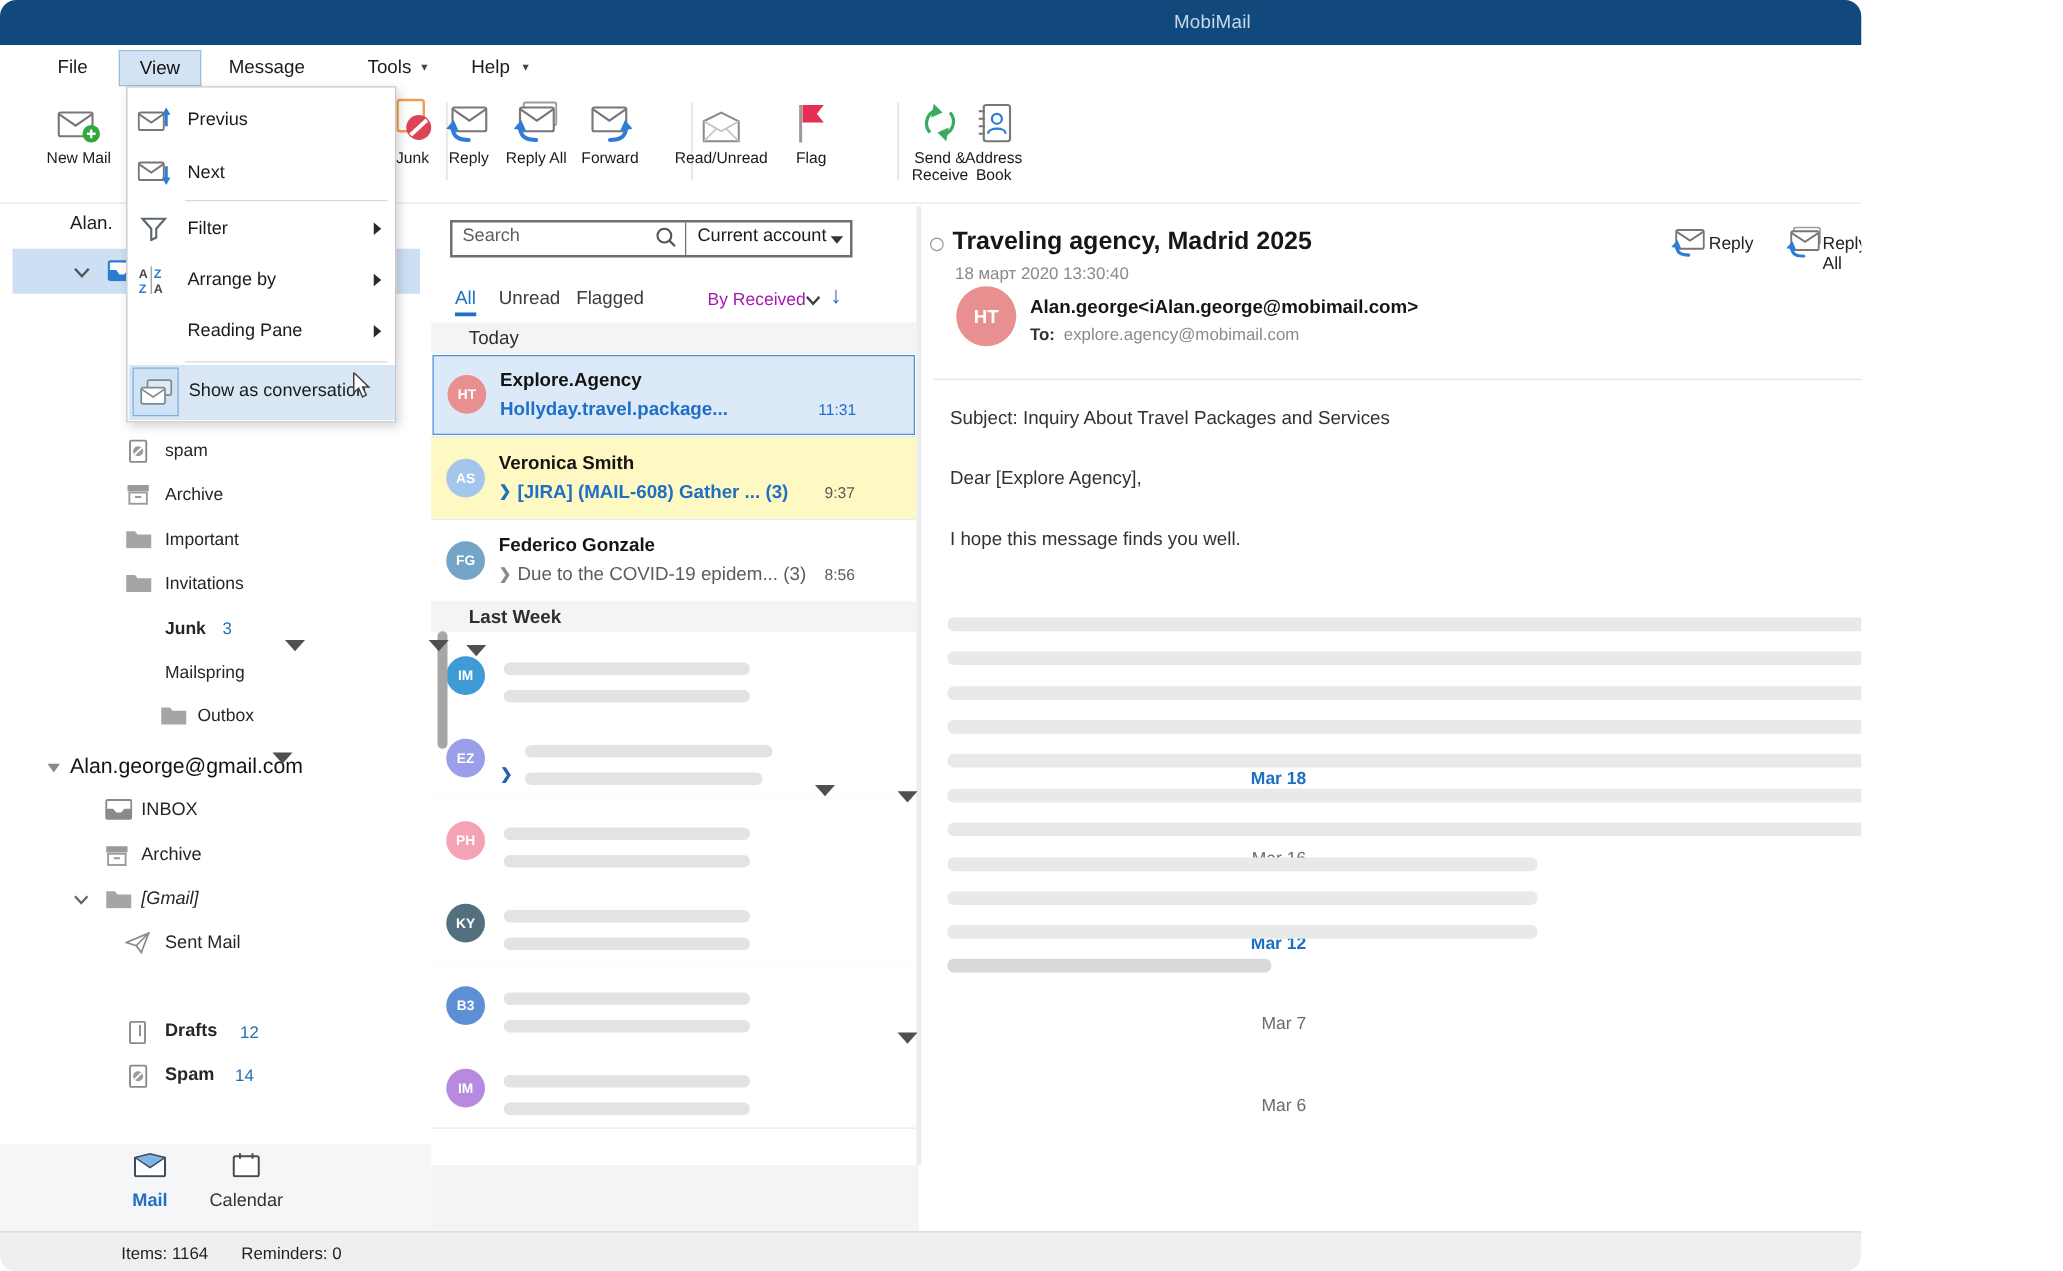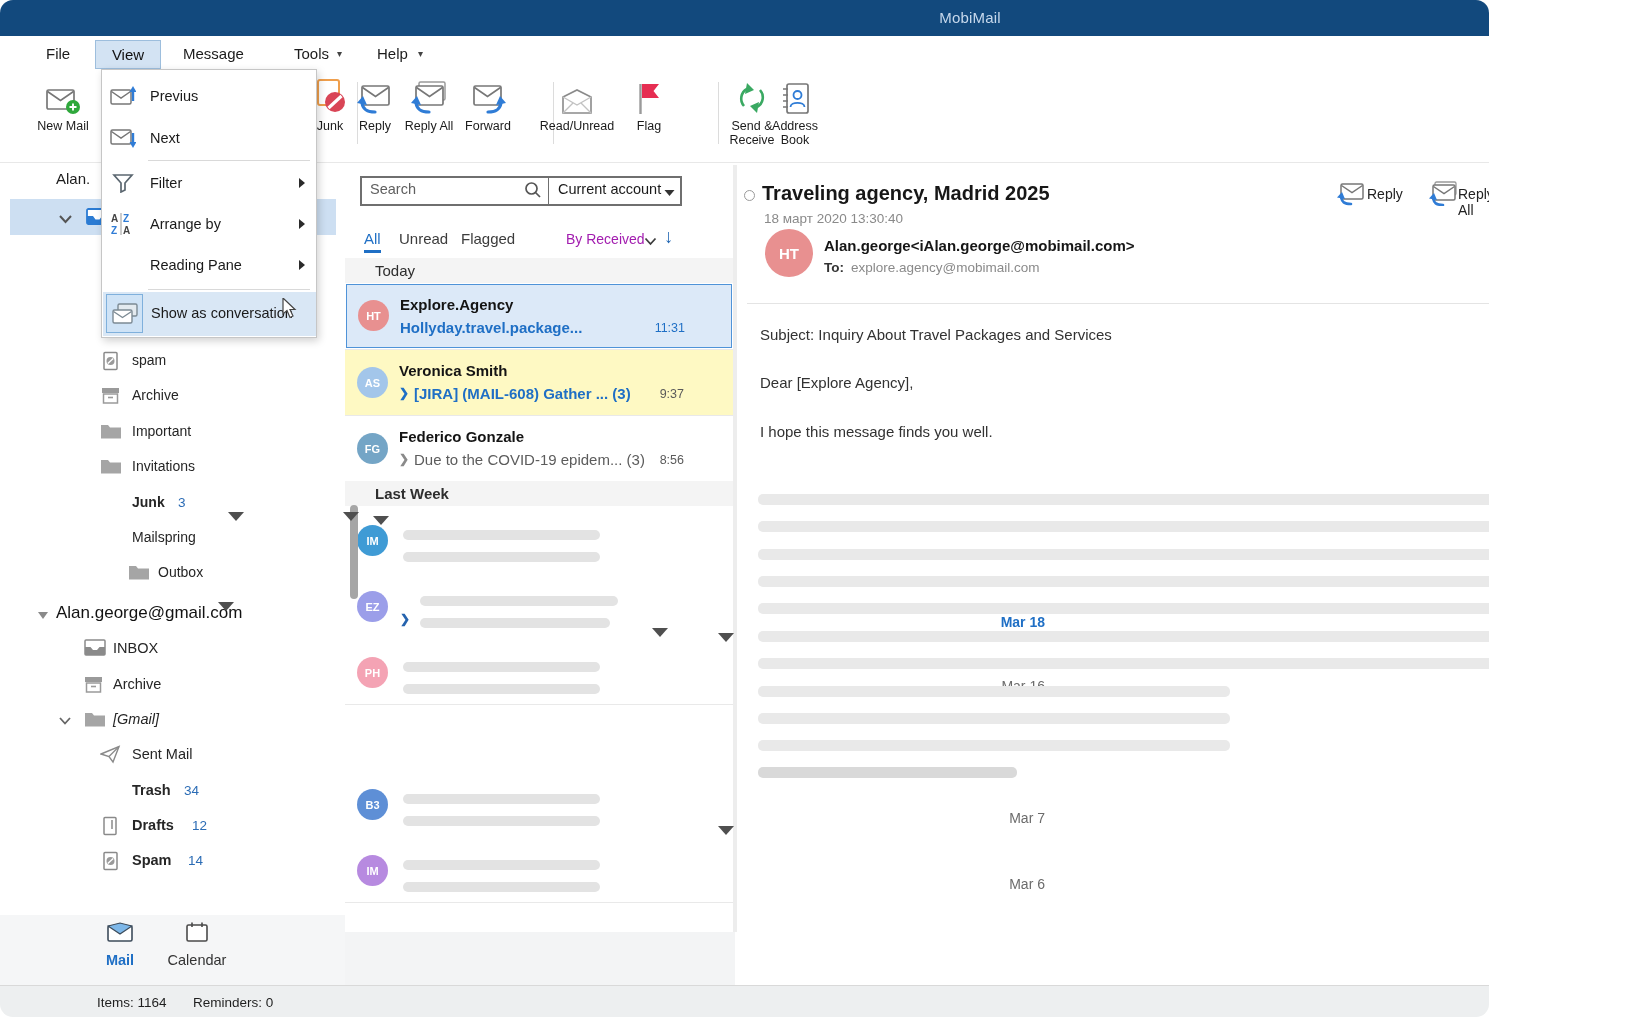--- a/index.html
+++ b/index.html
@@ -281,24 +281,20 @@
         </svg></span>
     <span class="lbl ital" style="left:113px;font-size:14.5px;">[Gmail]</span>
   </div>
   <div class="siderow" style="top:742px;">
     <span class="abs" style="left:100px;top:3px;"><svg width="21" height="19" viewBox="0 0 21 19">
           <polygon points="1,9 19,1.5 13,17 9,11.5" fill="#fff" stroke="#8a8a8a" stroke-width="1.4"></polygon>
           <line x1="9" y1="11.5" x2="19" y2="1.5" stroke="#8a8a8a" stroke-width="1.2"></line>
         </svg></span>
     <span class="lbl" style="left:132px;font-size:14.5px;">Sent Mail</span>
   </div>
-  <div class="siderow" style="top:778px;">
-    <span class="lbl bold" style="left:132px;font-size:14.5px;">Trash</span>
-    <span class="cnt" style="left:184px;">34</span>
-  </div>
   <div class="siderow" style="top:813px;">
     <span class="abs" style="left:102px;top:3px;"><svg width="17" height="20" viewBox="0 0 17 20">
           <rect x="2" y="1.5" width="12" height="17" rx="1" fill="#fff" stroke="#8a8a8a" stroke-width="1.5"></rect>
           <line x1="10" y1="4" x2="10" y2="13" stroke="#8a8a8a" stroke-width="1.5"></line>
         </svg></span>
     <span class="lbl bold" style="left:132px;font-size:14.5px;">Drafts</span>
     <span class="cnt" style="left:192px;">12</span>
   </div>
   <div class="siderow" style="top:848px;">
     <span class="abs" style="left:102px;top:3px;"><svg width="17" height="20" viewBox="0 0 17 20">
@@ -401,20 +397,26 @@
   <div class="rowsep" style="top:638px;"></div>
 
   <div class="abs" style="left:345px;top:638px;width:388px;height:66px;background:#fff;">
     <div class="avatar" style="left:12px;top:19px;background:#f4a3b4;">PH</div>
     <div class="bar" style="left:58px;top:24px;width:197px;"></div>
     <div class="bar" style="left:58px;top:46px;width:197px;"></div>
     <span class="pdate" style="top:40px;color:#6b6b6b;">Mar 16</span>
   </div>
   <div class="rowsep" style="top:704px;"></div>
 
+  <div class="abs" style="left:345px;top:704px;width:388px;height:66px;background:#fff;">
+    <div class="avatar" style="left:12px;top:19px;background:#54707f;">KY</div>
+    <div class="bar" style="left:58px;top:24px;width:197px;"></div>
+    <div class="bar" style="left:58px;top:46px;width:197px;"></div>
+    <span class="pdate" style="top:42px;color:#1f6fc5;font-weight:bold;">Mar 12</span>
+  </div>
   <div class="rowsep" style="top:770px;"></div>
 
   <div class="abs" style="left:345px;top:770px;width:388px;height:66px;background:#fff;">
     <div class="avatar" style="left:12px;top:19px;background:#5e8fd6;">B3</div>
     <div class="bar" style="left:58px;top:24px;width:197px;"></div>
     <div class="bar" style="left:58px;top:46px;width:197px;"></div>
     <span class="pdate" style="top:40px;color:#6b6b6b;">Mar 7</span>
   </div>
   <div class="rowsep" style="top:836px;"></div>
 

